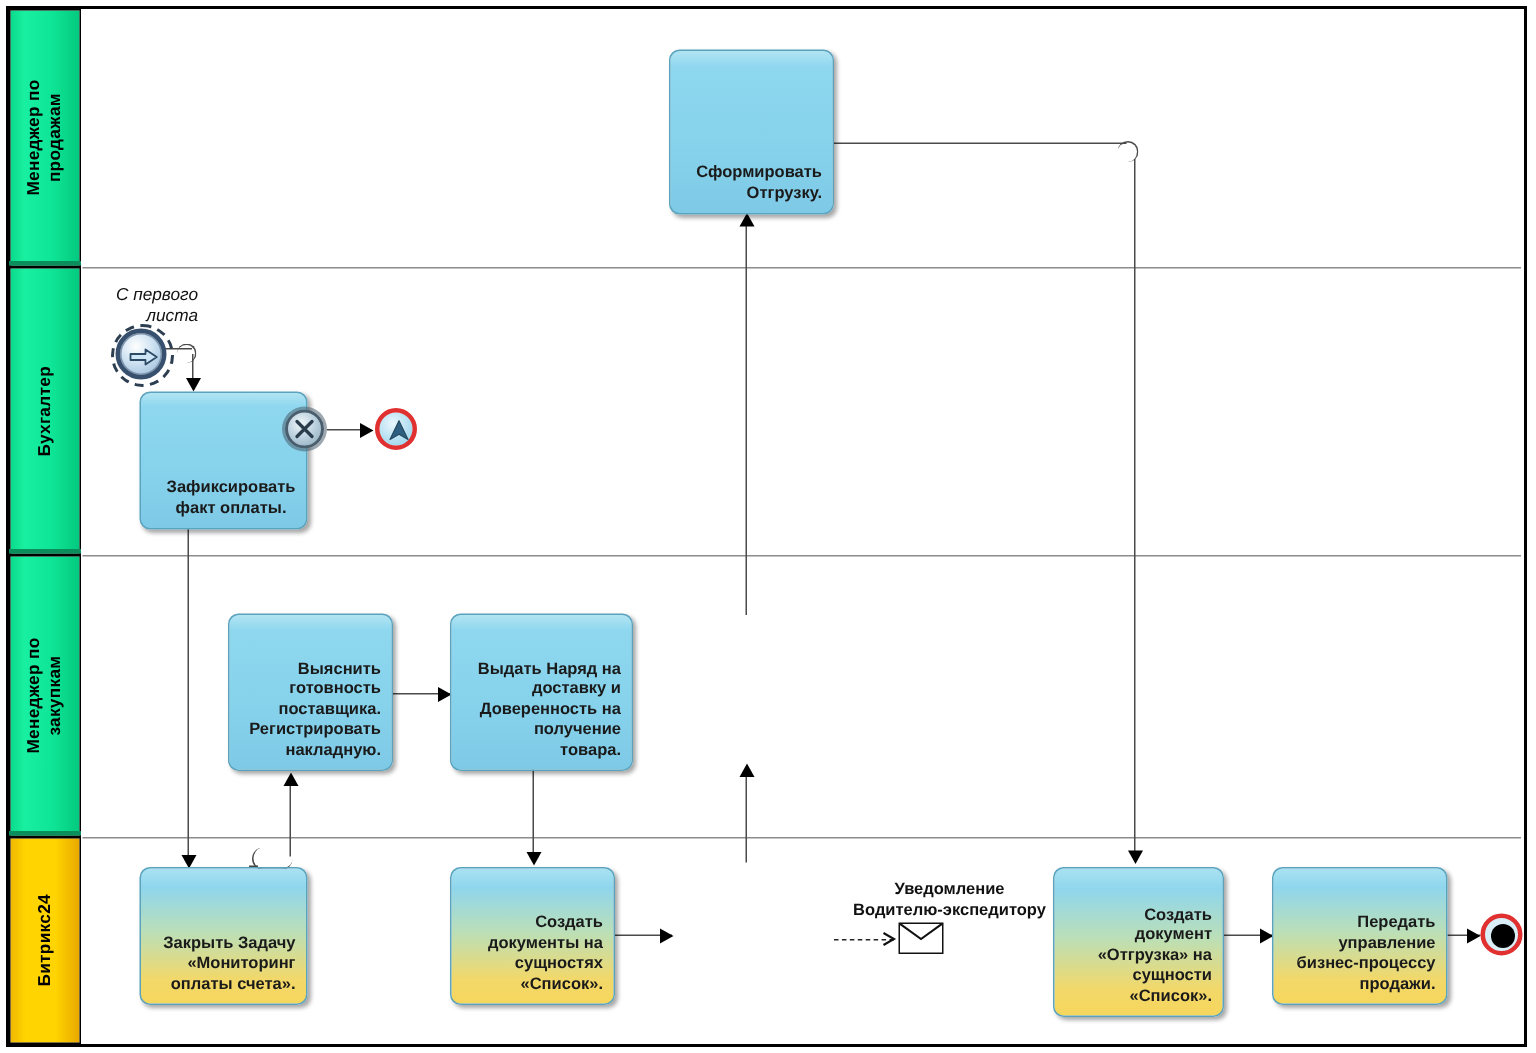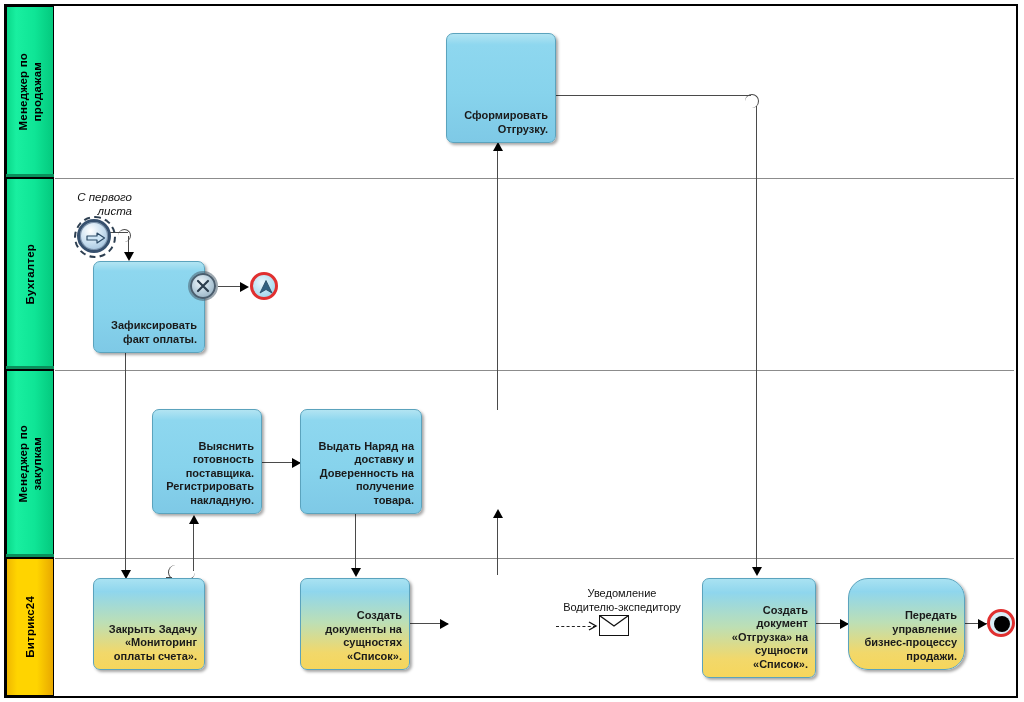--- a/index.html
+++ b/index.html
@@ -143,21 +143,21 @@
   <svg class="msg-ah" style="left:588px;top:621px;" viewBox="0 0 10 10">
     <path d="M1,1 L8,5 L1,9" fill="none" stroke="#111" stroke-width="1.4"></path>
   </svg>
 
   <div class="task task-blue" style="left:446px;top:33px;width:110px;height:110px;">
     <span class="t" style="white-space: pre-line;">Сформировать
 Отгрузку.</span>
   </div>
 
   <div class="task task-blue" style="left:93px;top:261px;width:112px;height:92px;">
-    <span class="t" style="white-space: pre-line;">Зафиксировать
+    <span class="t" style="white-space: pre-line; text-align: center;">Зафиксировать
 факт оплаты.</span>
   </div>
 
   <div class="task task-blue" style="left:152px;top:409px;width:110px;height:105px;">
     <span class="t" style="white-space: pre-line;">Выяснить
 готовность
 поставщика.
 Регистрировать
 накладную.</span>
   </div>
@@ -179,21 +179,21 @@
 документы на
 сущностях
 «Список».</span>
   </div>
   <div class="task task-grad" style="left:702px;top:578px;width:114px;height:100px;">
     <span class="t" style="white-space: pre-line;">Создать документ
 «Отгрузка» на
 сущности
 «Список».</span>
   </div>
-  <div class="task task-grad" style="left:848px;top:578px;width:117px;height:92px;border-radius:20px;">
+  <div class="task task-grad" style="left:848px;top:578px;width:117px;height:92px;">
     <span class="t" style="white-space: pre-line;">Передать
 управление
 бизнес-процессу
 продажи.</span>
   </div>
 
   <div class="anno anno-it" style="left:40px;top:190px;width:92px;white-space:pre-line;text-align:right;">С первого
 листа</div>
   <div class="dash-ring" style="left:74px;top:216px;width:38px;height:38px;"></div>
   <div class="ev ev-link-catch" style="left:77px;top:219px;">
@@ -211,21 +211,21 @@
   <div class="ev ev-end-link" style="left:250px;top:272px;">
     <svg class="chev" viewBox="0 0 18 18">
       <path d="M9,2.5 L15,15 L9,11.5 L3,15 Z" fill="#2f5f80" stroke="#24485f" stroke-width="0.8" stroke-linejoin="round"></path>
     </svg>
   </div>
 
   <div class="ev ev-terminate" style="left:987px;top:609px;">
     <div class="core"></div>
   </div>
 
-  <div class="anno" style="left:532px;top:586px;width:180px;white-space:pre-line;">Уведомление
+  <div class="anno" style="left:543px;top:586px;width:180px;white-space:pre-line;font-weight:bold;">Уведомление
 Водителю-экспедитору</div>
   <div class="envelope" style="left:599px;top:615px;">
     <svg class="f1" viewBox="0 0 30 21">
       <path d="M0.8,0.8 L15,11 L29.2,0.8" fill="none" stroke="#111" stroke-width="1.4"></path>
     </svg>
   </div>
 
 </div>
 
 </body></html>

